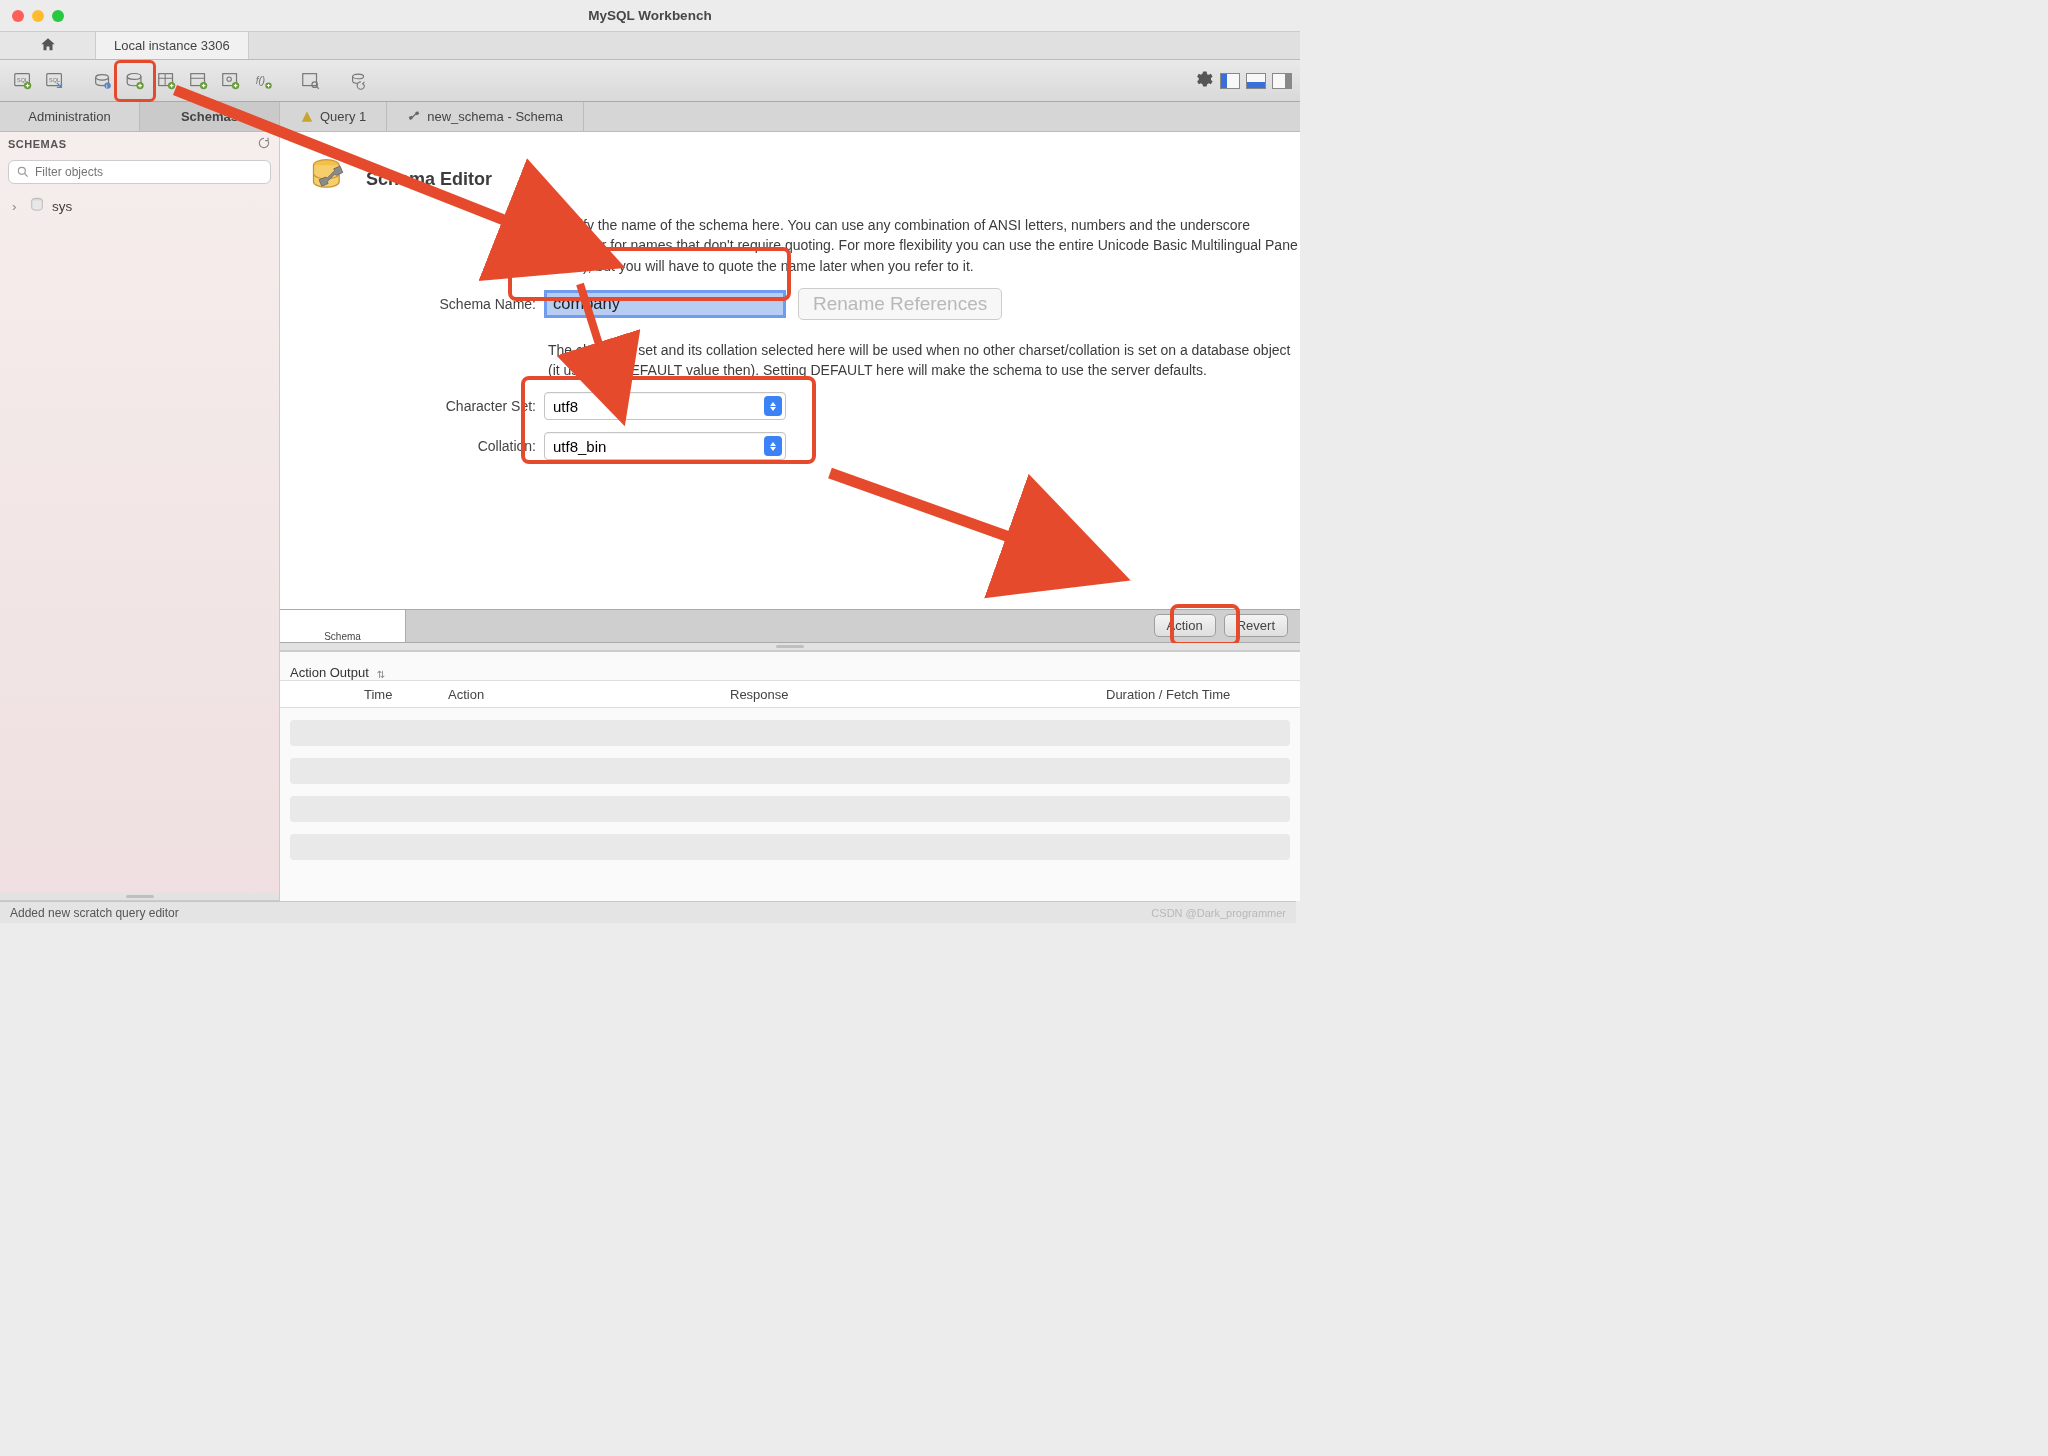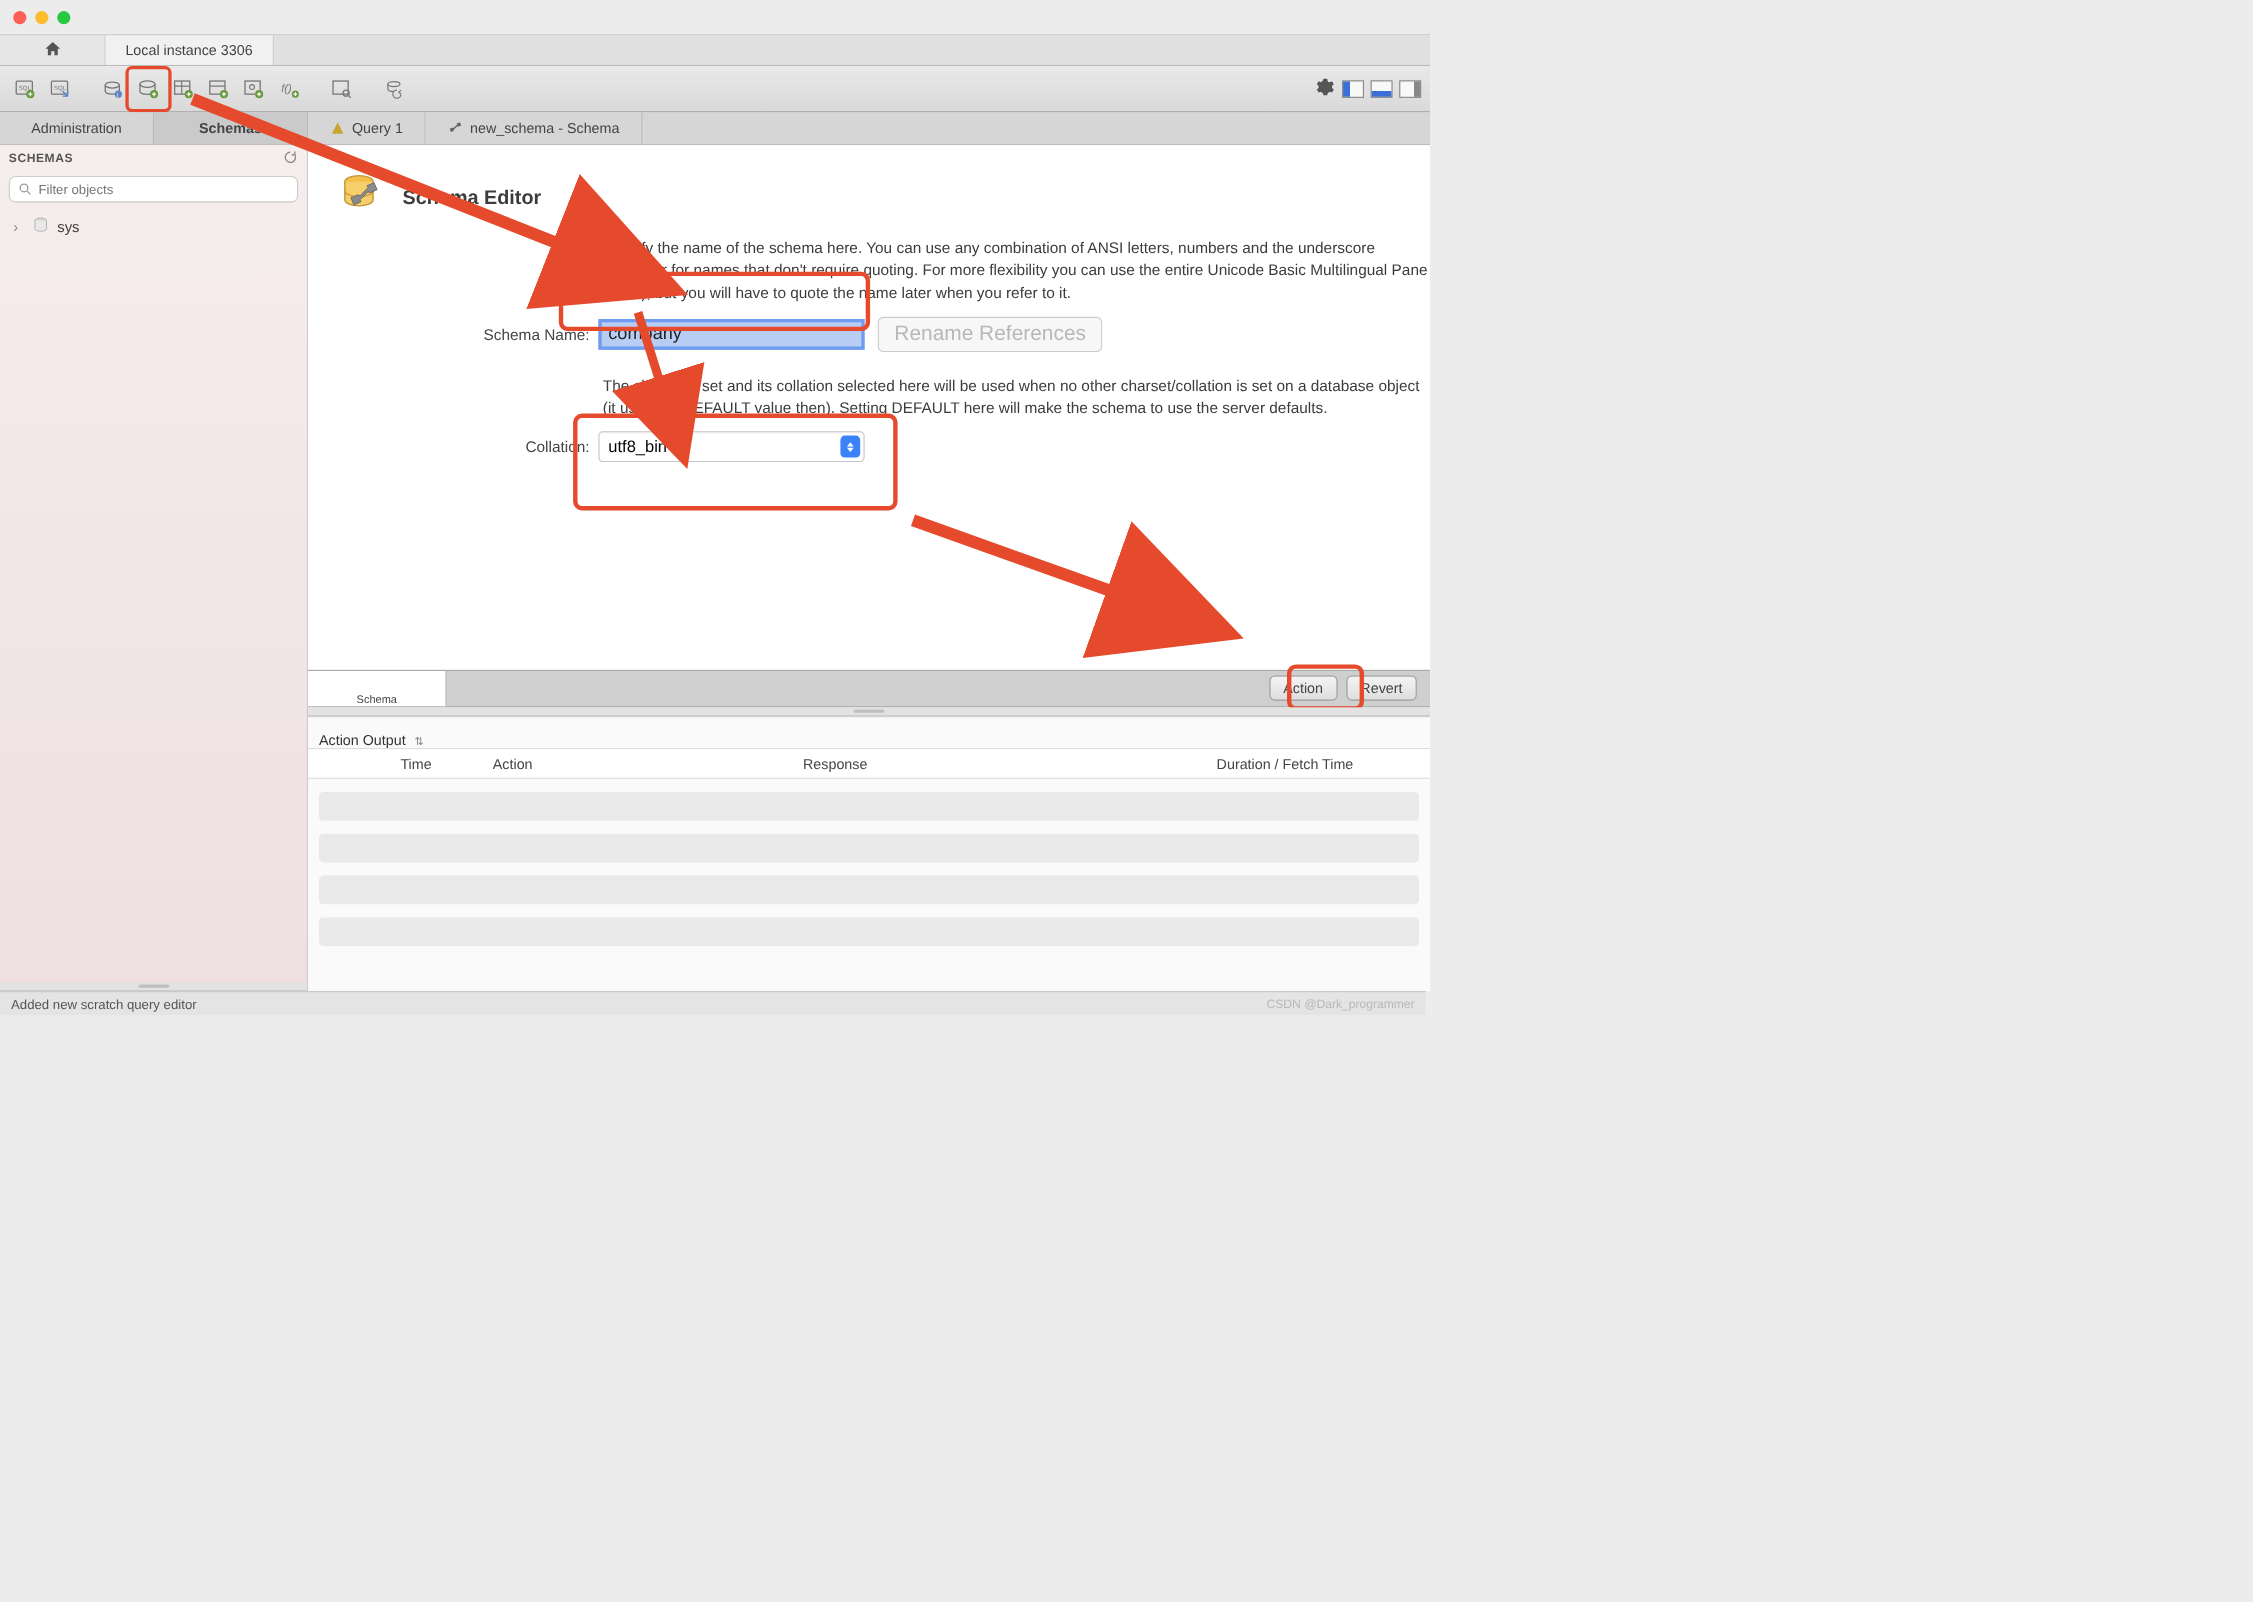--- a/index.html
+++ b/index.html
@@ -100,20 +100,21 @@
 </style>
 </head>
 <body>
 
 <div class="titlebar">
   <div class="traffic-lights">
     <div class="traffic-light tl-red"></div>
     <div class="traffic-light tl-yellow"></div>
     <div class="traffic-light tl-green"></div>
   </div>
+  <div class="app-title">MySQL Workbench</div>
 </div>
 
 <div class="conn-tabs">
   <div class="home-tab">
     <svg viewBox="0 0 24 24">
         <path d="M12 3l9 8h-3v8h-4v-5h-4v5H6v-8H3z"></path>
       </svg>
   </div>
   <div class="conn-tab">
     <span>Local instance 3306</span>
@@ -280,20 +281,27 @@
 
       <div class="form-row">
         <div class="form-label">Schema Name:</div>
         <input class="schema-name-input" value="company" style="">
         <button class="rename-btn">Rename References</button>
       </div>
 
       <div class="desc-text" style="margin-top:20px">The character set and its collation selected here will be used when no other charset/collation is set on a database object (it uses the DEFAULT value then). Setting DEFAULT here will make the schema to use the server defaults.</div>
 
       <div class="form-row" style="margin-top:12px">
+        <div class="form-label">Character Set:</div>
+        <div class="select-wrap">
+          <input class="select" readonly="" value="utf8" style="">
+          <div class="select-arrows"></div>
+        </div>
+      </div>
+      <div class="form-row" style="margin-top:12px">
         <div class="form-label">Collation:</div>
         <div class="select-wrap">
           <input class="select" readonly="" value="utf8_bin" style="">
           <div class="select-arrows"></div>
         </div>
       </div>
 
       <div class="red-box" style="left:228px; top:115px; width:283px; height:54px"></div>
       <div class="red-box" style="left:241px; top:244px; width:295px; height:88px"></div>
 

